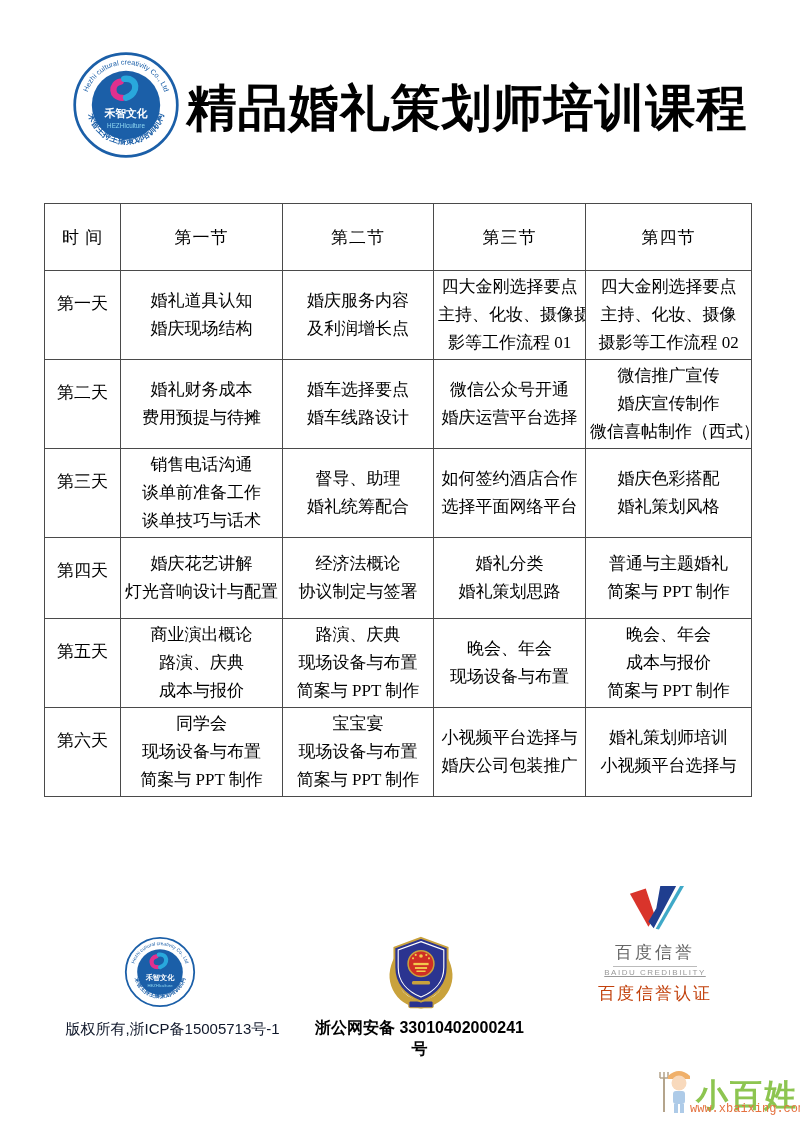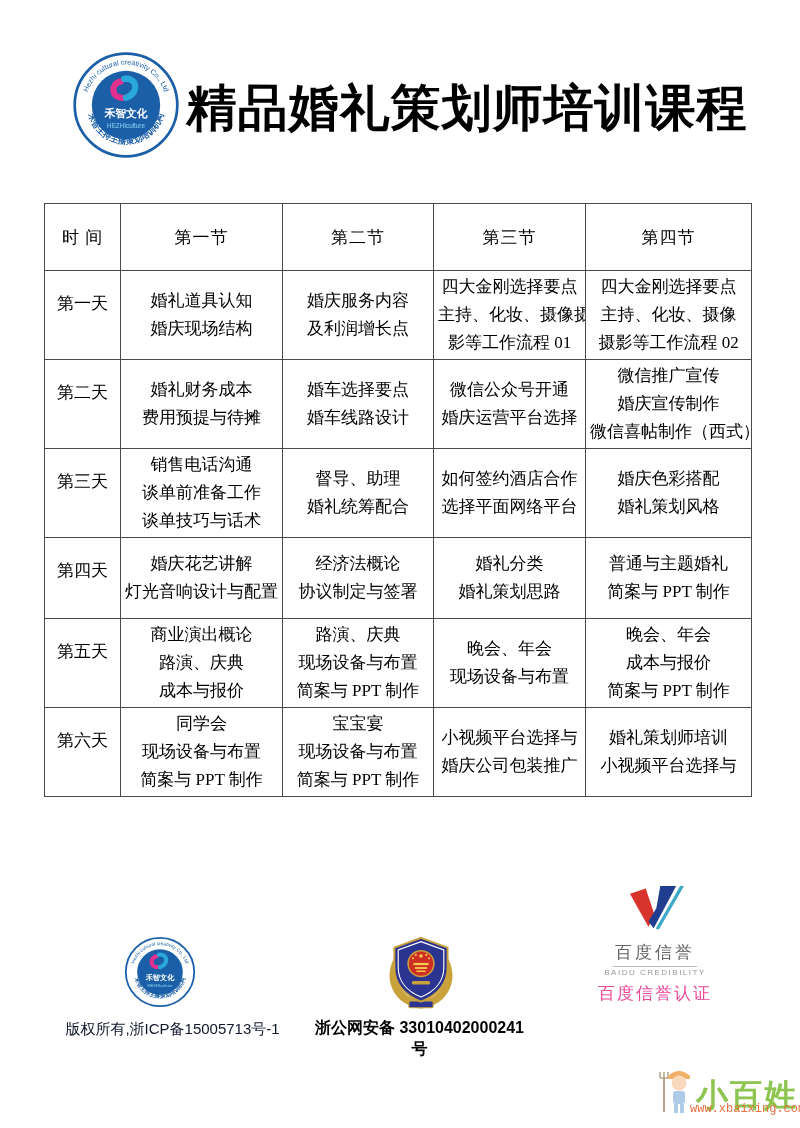--- a/index.html
+++ b/index.html
@@ -42,25 +42,25 @@
   }
   .baidu-group { position:absolute; left:575px; top:884px; width:160px; text-align:center; }
   .baidu-v { width:66px; height:54px; display:block; margin:0 auto; }
   .baidu-title {
     font-family:"Liberation Sans","DejaVu Sans",sans-serif; font-size:17px;
     color:#666; letter-spacing:3px; margin-top:3px;
     border-bottom:1px solid #bbb; display:inline-block; padding:0 2px 2px;
   }
   .baidu-subtitle {
     font-family:"Liberation Sans","DejaVu Sans",sans-serif; font-size:8px;
-    color:#999; letter-spacing:1.5px; margin-top:1px;
+    color:#999; letter-spacing:1.5px; margin-top:1px;text-decoration:underline;
   }
   .baidu-caption {
     font-family:"Liberation Sans","DejaVu Sans",sans-serif; font-size:17px;
-    color:#ec4899; letter-spacing:2px; margin-top:5px;text-align:center;
+    color:#c2410c; letter-spacing:2px; margin-top:5px;text-align:center;
   }
   
   .watermark { position:absolute; left:648px; top:1060px; width:150px; height:62px; }
   .wm-cartoon { position:absolute; left:10px; top:6px; width:36px; height:50px; }
   .wm-name {
     position:absolute; left:48px; top:14px; width:100px;
     font-family:"DejaVu Sans",sans-serif; font-weight:bold; font-size:32px;
     color:#8dc550; letter-spacing:2px; white-space:nowrap;
   }
   .wm-url {

